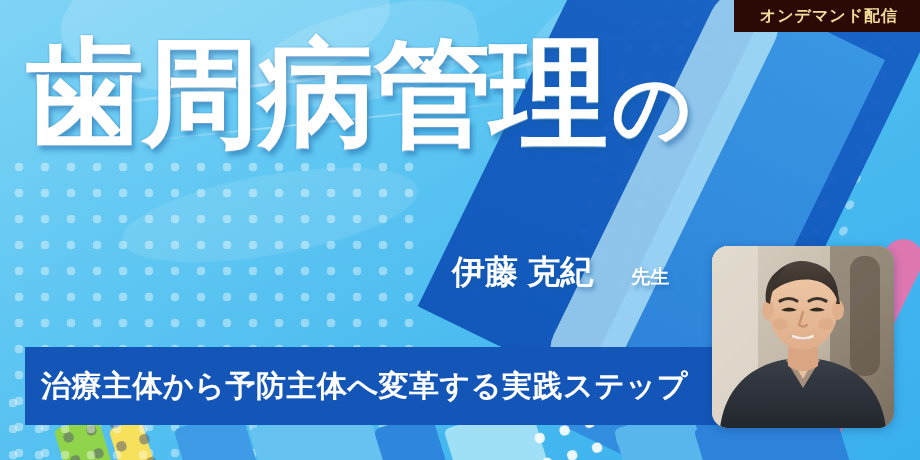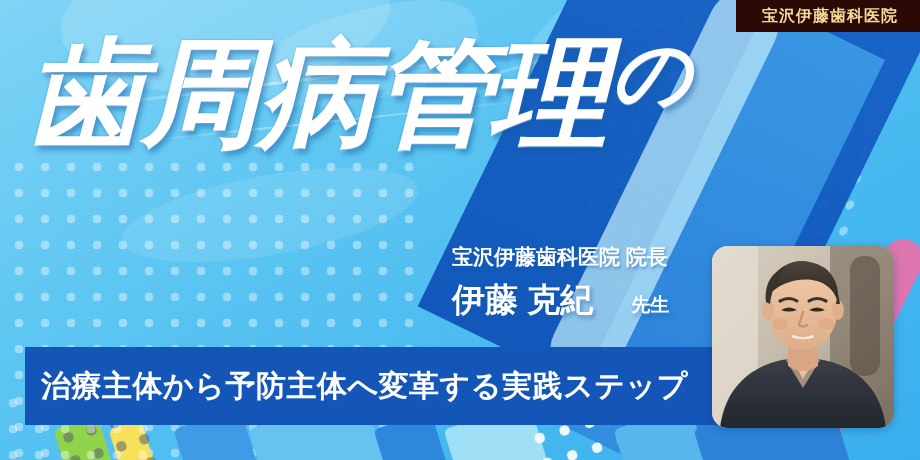--- a/index.html
+++ b/index.html
@@ -155,29 +155,29 @@
 
   
   .headline {
     position: absolute;
     left: 26px;
     top: 34px;
     z-index: 30;
   }
   .hl-line {
     display: flex;
+    align-items: flex-end;
     line-height: 1;
     color: #ffffff;
     font-weight: bold;
     text-shadow:
        0 0 2px rgba(30,110,180,0.55),
        3px 5px 5px rgba(20,90,160,0.45),
        0 1px 0 rgba(255,255,255,0.6);
     letter-spacing: -2px;
-    font-style: italic;
   }
   .hl-line1 { font-size: 118px; }
   .hl-line2 { font-size: 118px; margin-top: 12px; }
   .hl-small { font-size: 78px; padding-left: 6px; padding-bottom: 6px; }
 
   
   .speaker {
     position: absolute;
     left: 452px;
     top: 243px;
@@ -272,32 +272,31 @@
       <div class="band band-blue3"></div>
       <div class="band band-cyan"></div>
       <div class="band band-whitedot"></div>
       <div class="band band-blue4"></div>
       <div class="band band-blue5"></div>
       <div class="band-left-dots"></div>
     </div>
   </div>
 
   <div class="badge">
-    <span class="badge-text">宝沢伊藤歯科医院</span>
+    <span class="badge-text">オンデマンド配信</span>
   </div>
 
   <div class="headline">
     <div class="hl-line hl-line1">
       <span>歯周病管理</span>
       <span class="hl-small">の</span>
     </div>
   </div>
 
   <div class="speaker">
-    <div class="clinic">宝沢伊藤歯科医院 院長</div>
     <div class="name-row">
       <span class="name-main">伊藤 克紀</span>
       <span class="name-suffix">先生</span>
     </div>
   </div>
 
   <div class="subbanner">
     <span class="subbanner-text">治療主体から予防主体へ変革する実践ステップ</span>
   </div>
 

